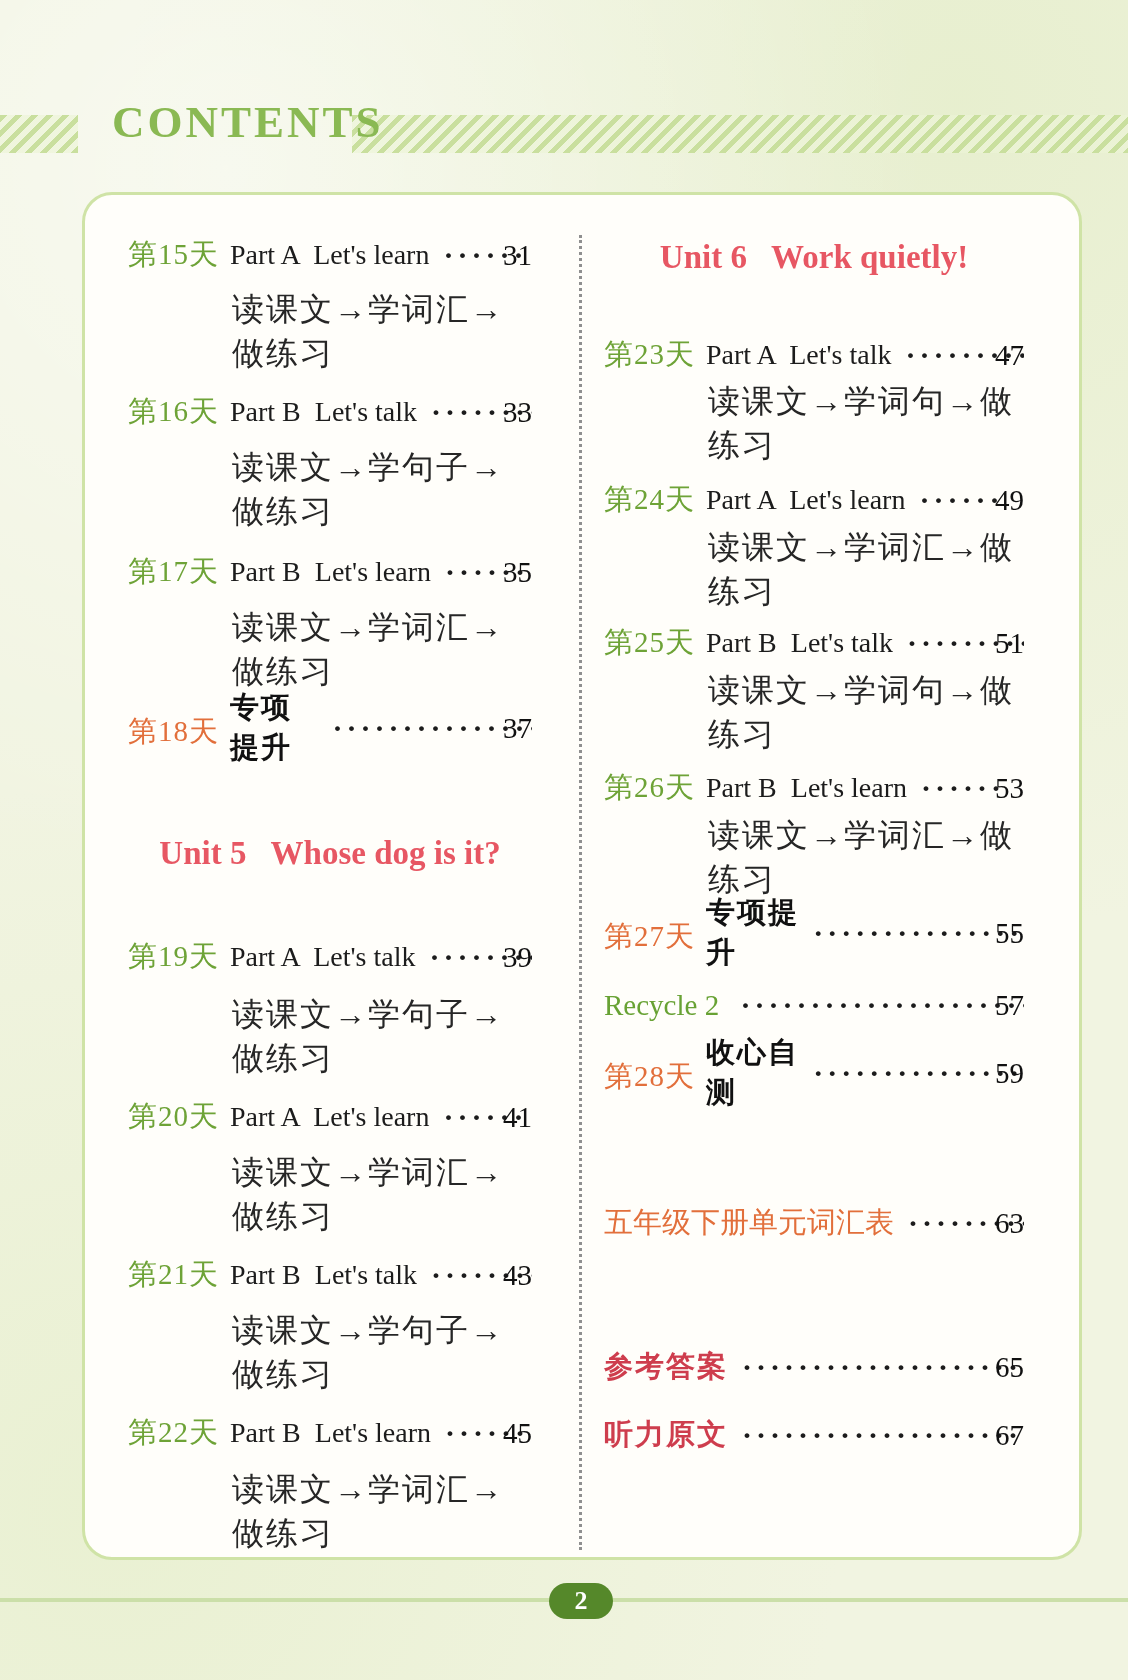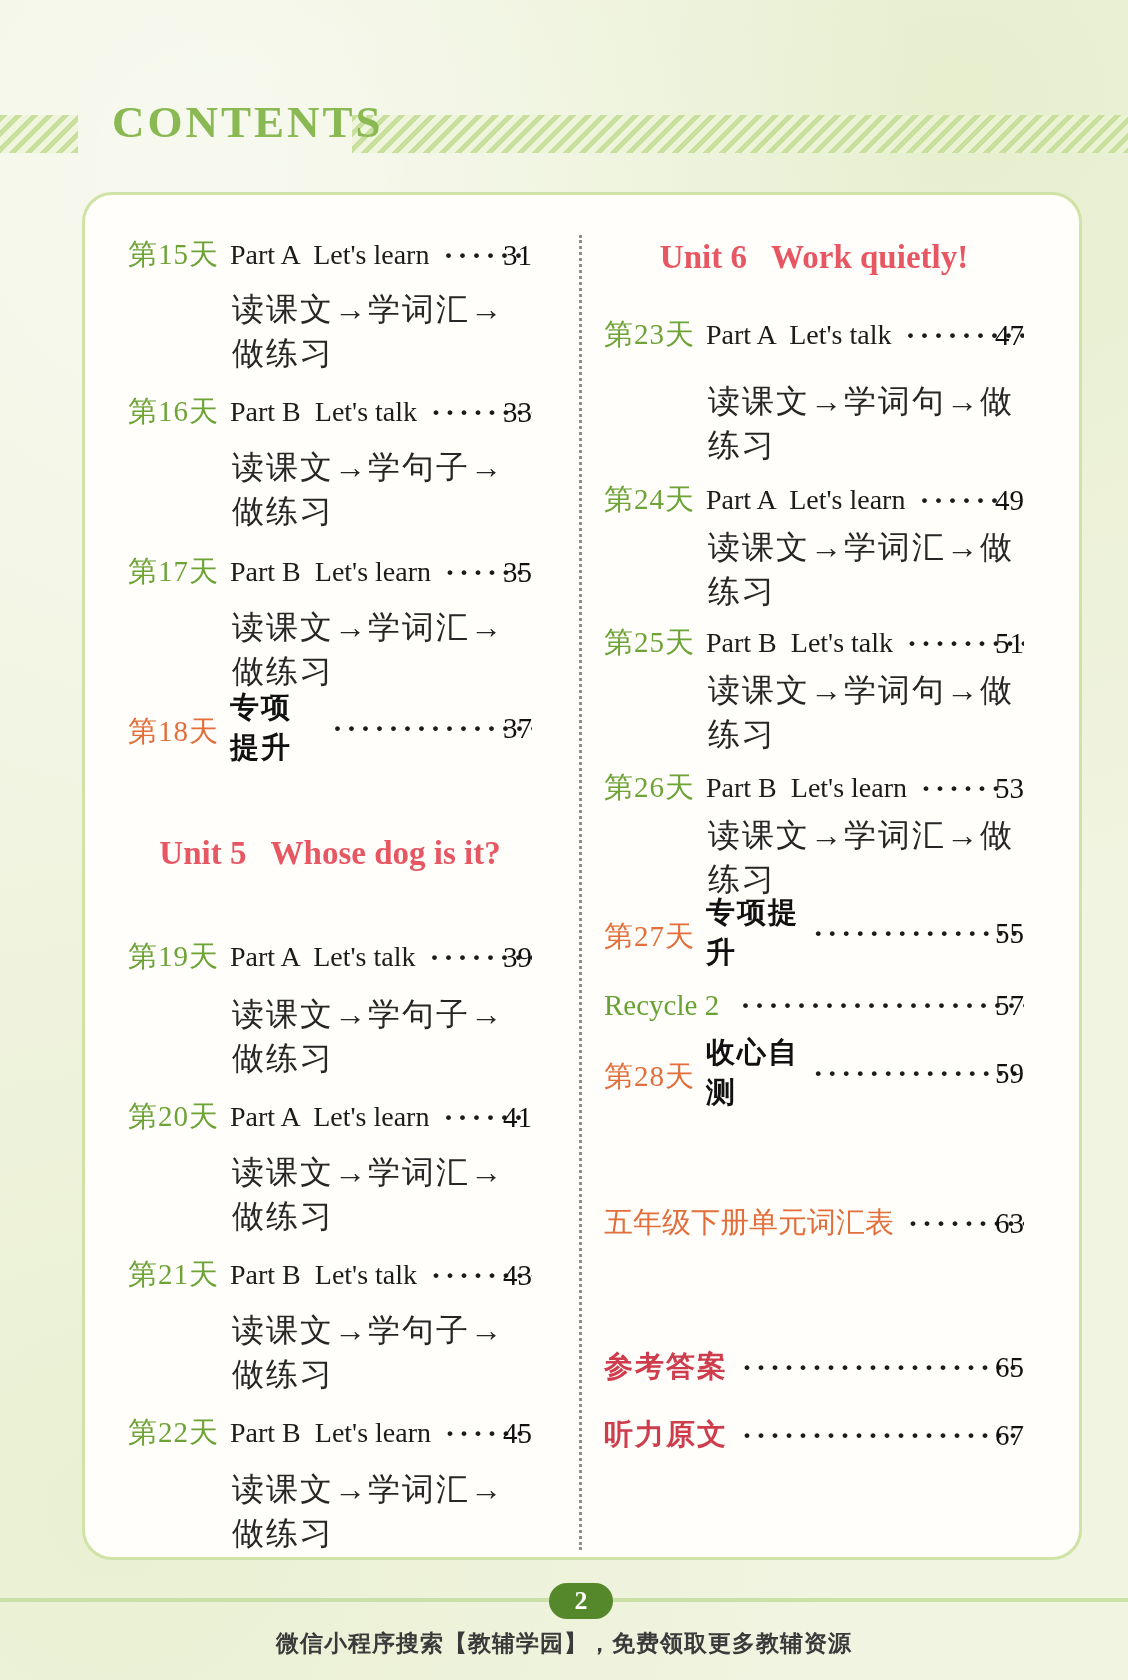--- a/index.html
+++ b/index.html
@@ -122,21 +122,21 @@
       <div class="row row-entry" style="top: 1401px;">
         <span class="day day-green">第22天</span>
         <span class="title-en">Part B  Let's learn</span>
         <span class="dots">······</span>
         <span class="page-num">45</span>
       </div>
       <div class="row row-sub" style="top: 1480px;">读课文→学词汇→做练习</div>
     </div>
   <div class="col col-right" id="col-right">
       <div class="row row-unit" style="top: 225px;">Unit 6   Work quietly!</div>
-      <div class="row row-entry" style="top: 303px;">
+      <div class="row row-entry" style="top: 323px;">
         <span class="day day-green">第23天</span>
         <span class="title-en">Part A  Let's talk</span>
         <span class="dots">·········</span>
         <span class="page-num">47</span>
       </div>
       <div class="row row-sub" style="top: 392px;">读课文→学词句→做练习</div>
       <div class="row row-entry" style="top: 468px;">
         <span class="day day-green">第24天</span>
         <span class="title-en">Part A  Let's learn</span>
         <span class="dots">······</span>
@@ -185,14 +185,13 @@
         <span class="page-num">65</span>
       </div>
       <div class="row row-simple" style="top: 1403px; text-align: center;">
         <span class="simple-title c-red">听力原文</span>
         <span class="dots">······························</span>
         <span class="page-num">67</span>
       </div>
     </div>
   <div class="footer-line"></div>
   <div class="page-pill">2</div>
-  <div class="footer-note">微信小程序搜索【教辅学园】，免费领取更多教辅资源</div>
 </div>
 
 </body></html>

